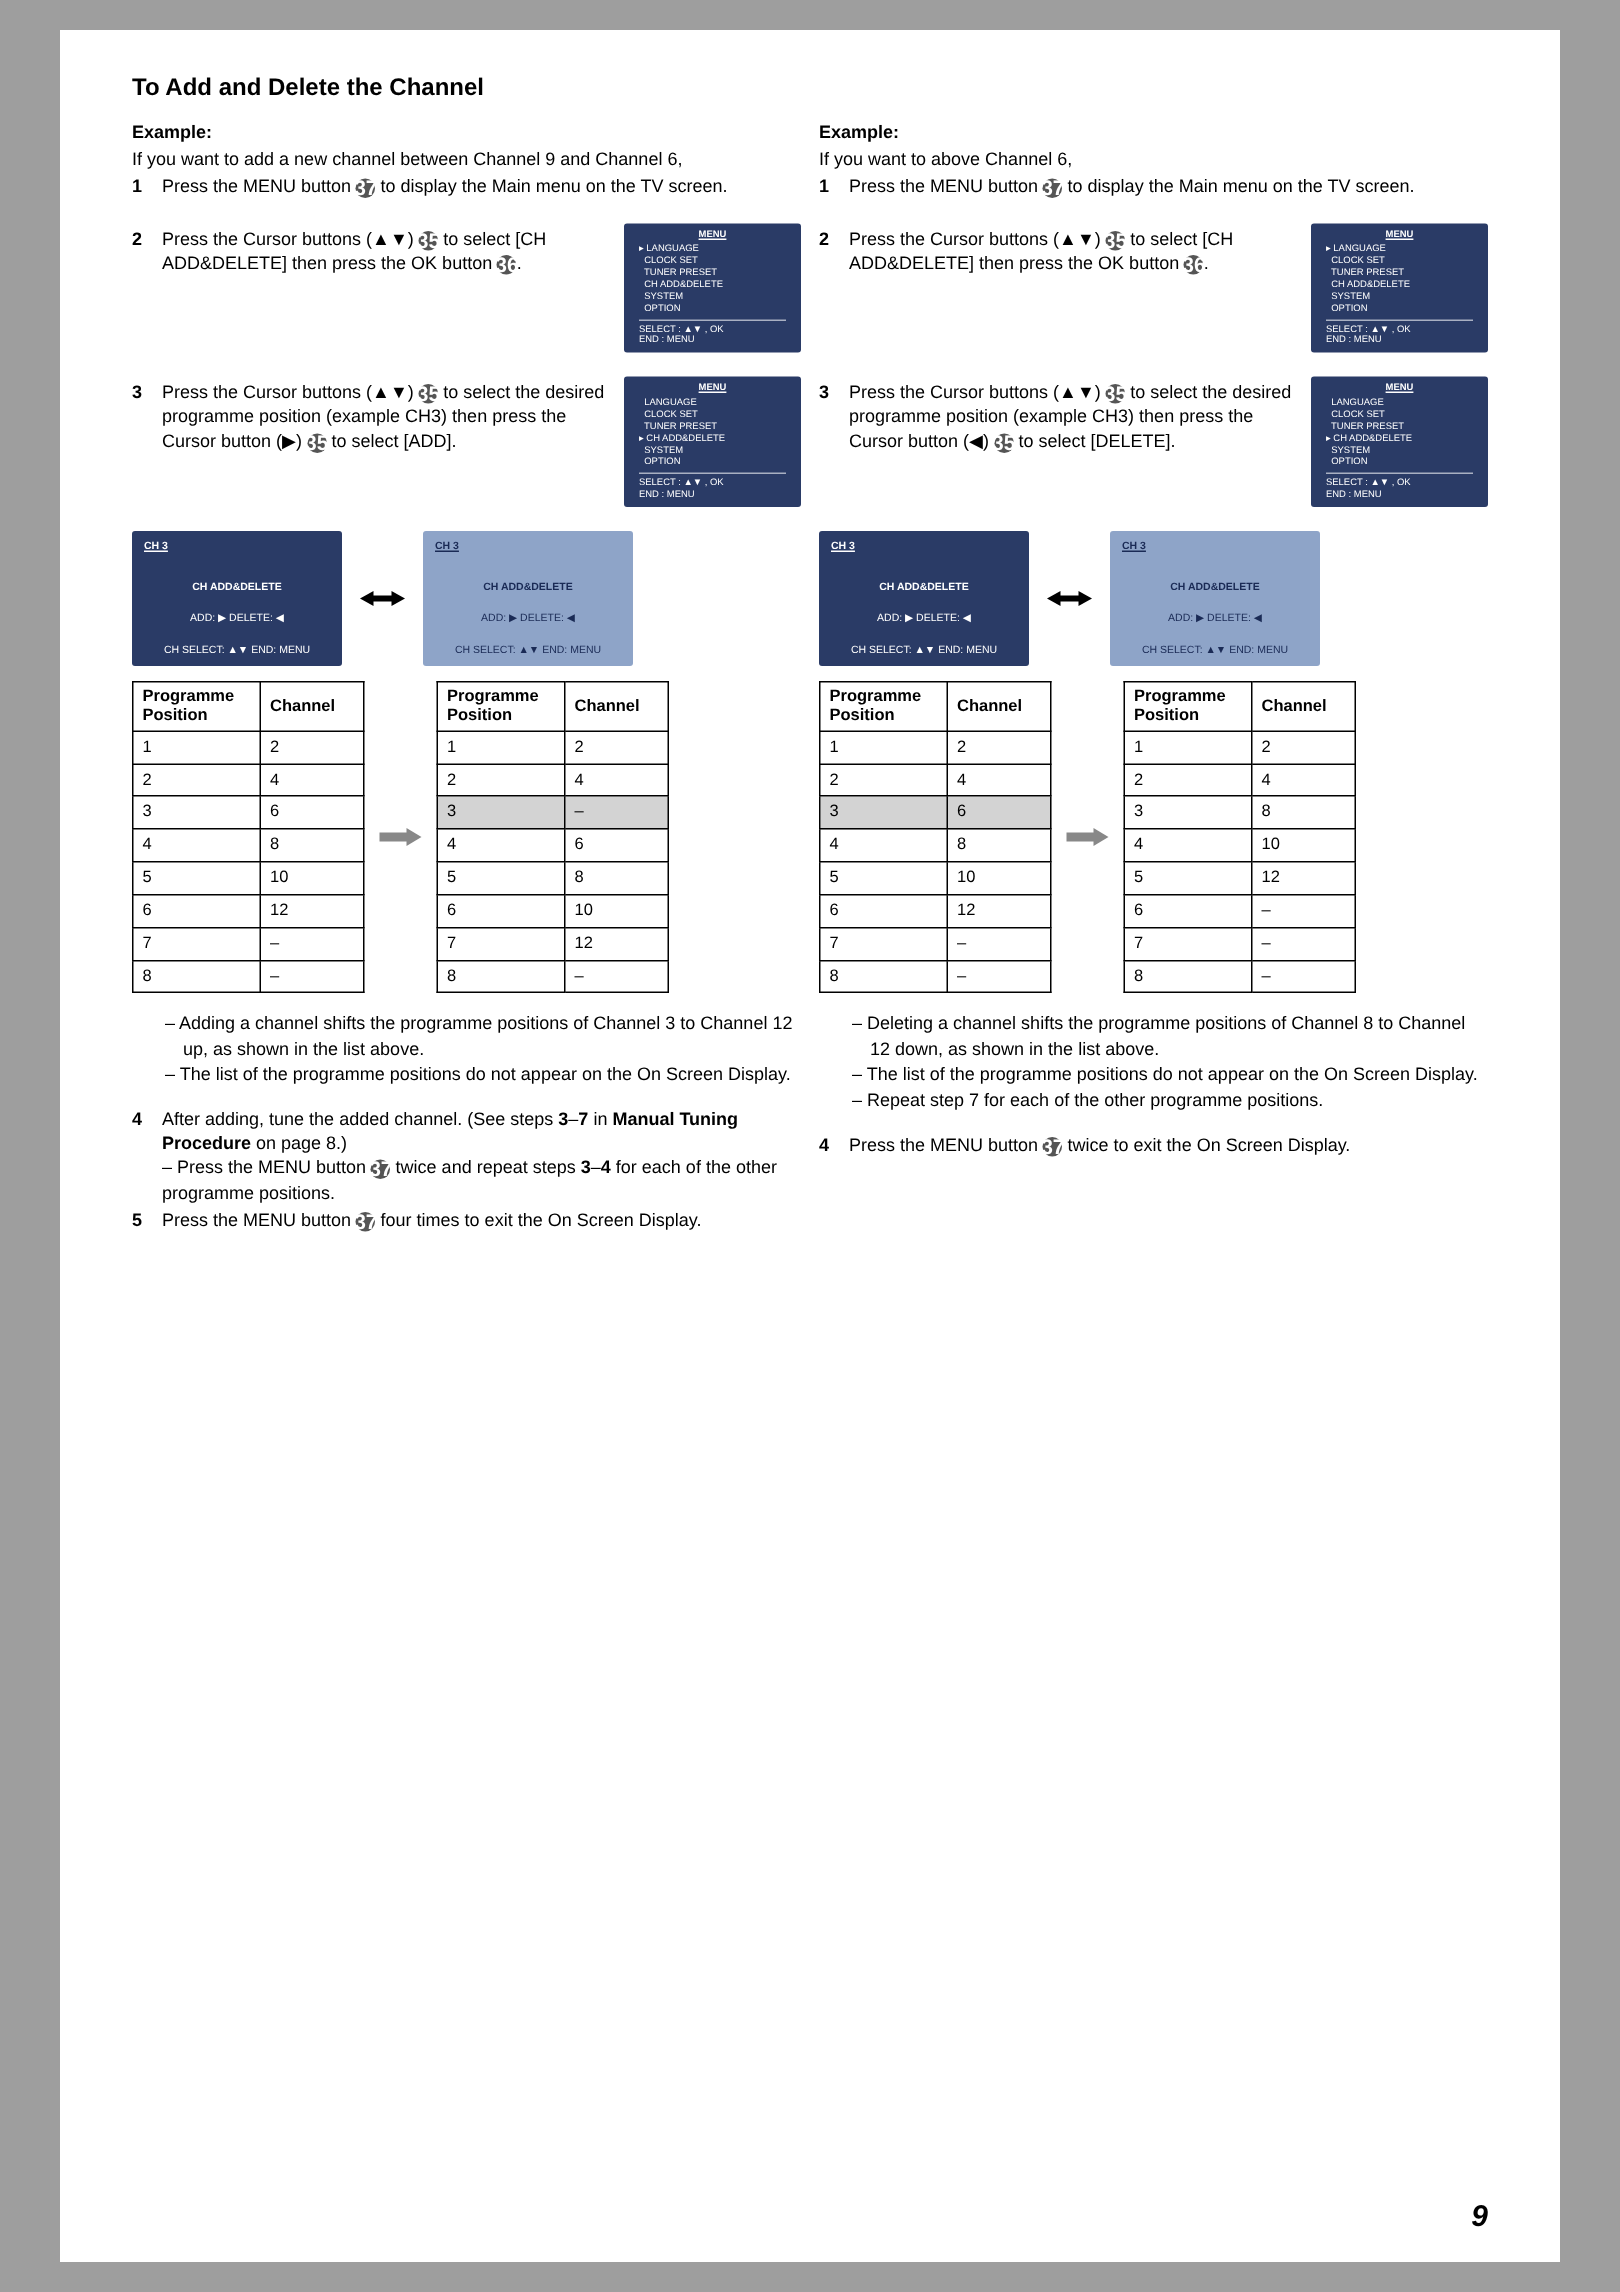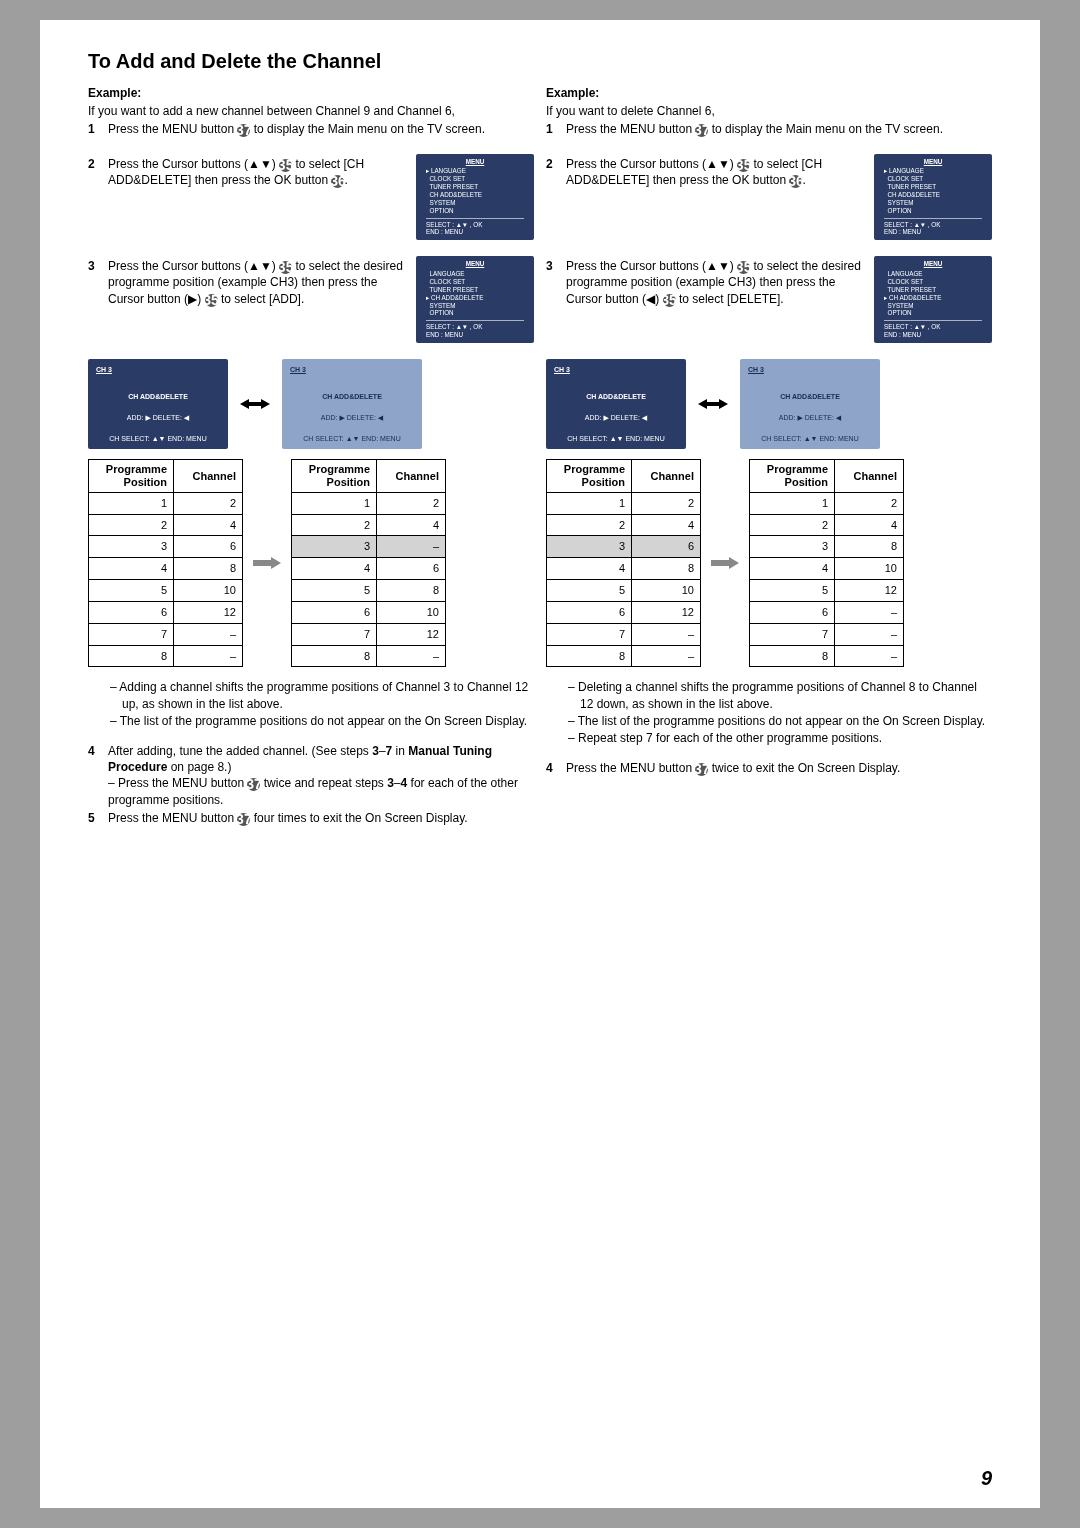--- a/index.html
+++ b/index.html
@@ -1,17 +1,17 @@
 <!DOCTYPE html>
 <html><head>
 <meta charset="utf-8">
 <style>
   html,body{margin:0;padding:0;background:#9e9e9e;font-family:Arial,Helvetica,sans-serif;color:#000}
   .page{background:#fff;width:1000px;margin:20px auto;padding:30px 48px 30px 48px;box-sizing:border-box;position:relative;min-height:1488px}
-  h1{font-size:20px;margin:0 0 12px 0;font-weight:bold}
+  h1{font-size:16px;margin:0 0 12px 0;font-weight:bold}
   .cols{display:flex;gap:12px}
   .col{flex:1;font-size:12px;line-height:1.35}
   .lbl{font-weight:bold;margin:0 0 2px 0}
   .step{display:flex;margin:2px 0}
   .step .num{font-weight:bold;width:20px;flex-shrink:0}
   .step .body{flex:1}
   .menubox{background:#2a3b66;color:#fff;font-size:6.3px;font-family:Arial,sans-serif;width:118px;padding:4px 10px 4px 10px;box-sizing:border-box;line-height:1.25;border-radius:2px}
   .menubox .title{text-align:center;font-weight:bold;text-decoration:underline;margin-bottom:2px}
   .menubox .foot{border-top:1px solid rgba(255,255,255,.6);margin-top:3px;padding-top:2px;display:flex;justify-content:space-between;white-space:nowrap}
   .row-with-menu{display:flex;align-items:flex-start;gap:12px;margin:16px 0}
@@ -22,21 +22,21 @@
   .addbox .mid{font-weight:bold;text-align:center;margin:8px 0}
   .addbox .foot2{display:flex;gap:8px;justify-content:center;margin-top:12px;white-space:nowrap}
   .dblarrow{width:30px;height:14px;display:inline-block;position:relative;align-self:center}
   .dblarrow::before,.dblarrow::after{content:"";position:absolute;top:50%;width:0;height:0;border-top:5px solid transparent;border-bottom:5px solid transparent}
   .dblarrow::before{left:0;border-right:9px solid #000;transform:translateY(-50%)}
   .dblarrow::after{right:0;border-left:9px solid #000;transform:translateY(-50%)}
   .dblarrow .bar{position:absolute;left:7px;right:7px;top:50%;height:4px;background:#000;transform:translateY(-50%)}
   .rarr{width:28px;height:14px;position:relative;display:inline-block;align-self:center}
   .rarr::after{content:"";position:absolute;right:0;top:50%;width:0;height:0;border-top:6px solid transparent;border-bottom:6px solid transparent;border-left:10px solid #888;transform:translateY(-50%)}
   .rarr .bar{position:absolute;left:0;right:8px;top:50%;height:6px;background:#888;transform:translateY(-50%)}
-  table.prog{border-collapse:collapse;font-size:11px;text-align:right}
+  table.prog{border-collapse:collapse;font-size:11px;text-align:left}
   table.prog th,table.prog td{border:1px solid #000;padding:3px 6px}
   table.prog th{font-weight:bold;font-size:11px;line-height:1.15}
   table.prog th:first-child{width:72px}
   table.prog th:last-child{width:56px}
   tr.hl td{background:#d3d3d3}
   .tables-row{display:flex;align-items:center;gap:10px;margin:10px 0 12px}
   .notes{padding-left:22px;font-size:12px;margin:8px 0 14px 0}
   .notes li{list-style:none;text-indent:-12px;padding-left:12px;margin:1px 0}
   .circ{display:inline-flex;width:13px;height:13px;border-radius:50%;background:#555;color:#fff;font-size:14px;font-weight:bold;align-items:center;justify-content:center;vertical-align:-2px}
   .pagenum{position:absolute;right:48px;bottom:18px;font-style:italic;font-weight:bold;font-size:20px}
@@ -236,21 +236,21 @@
       </div>
 
       <div class="step">
         <div class="num">5</div>
         <div class="body">Press the MENU button <span class="circ">37</span> four times to exit the On Screen Display.</div>
       </div>
     </div>
 
     <div class="col">
       <p class="lbl">Example:</p>
-      <div>If you want to delete Channel 6,</div>
+      <div>If you want to above Channel 6,</div>
 
       <div class="step">
         <div class="num">1</div>
         <div class="body">Press the MENU button <span class="circ">37</span> to display the Main menu on the TV screen.</div>
       </div>
 
       <div class="row-with-menu">
         <div style="flex:1">
           <div class="step">
             <div class="num">2</div>

